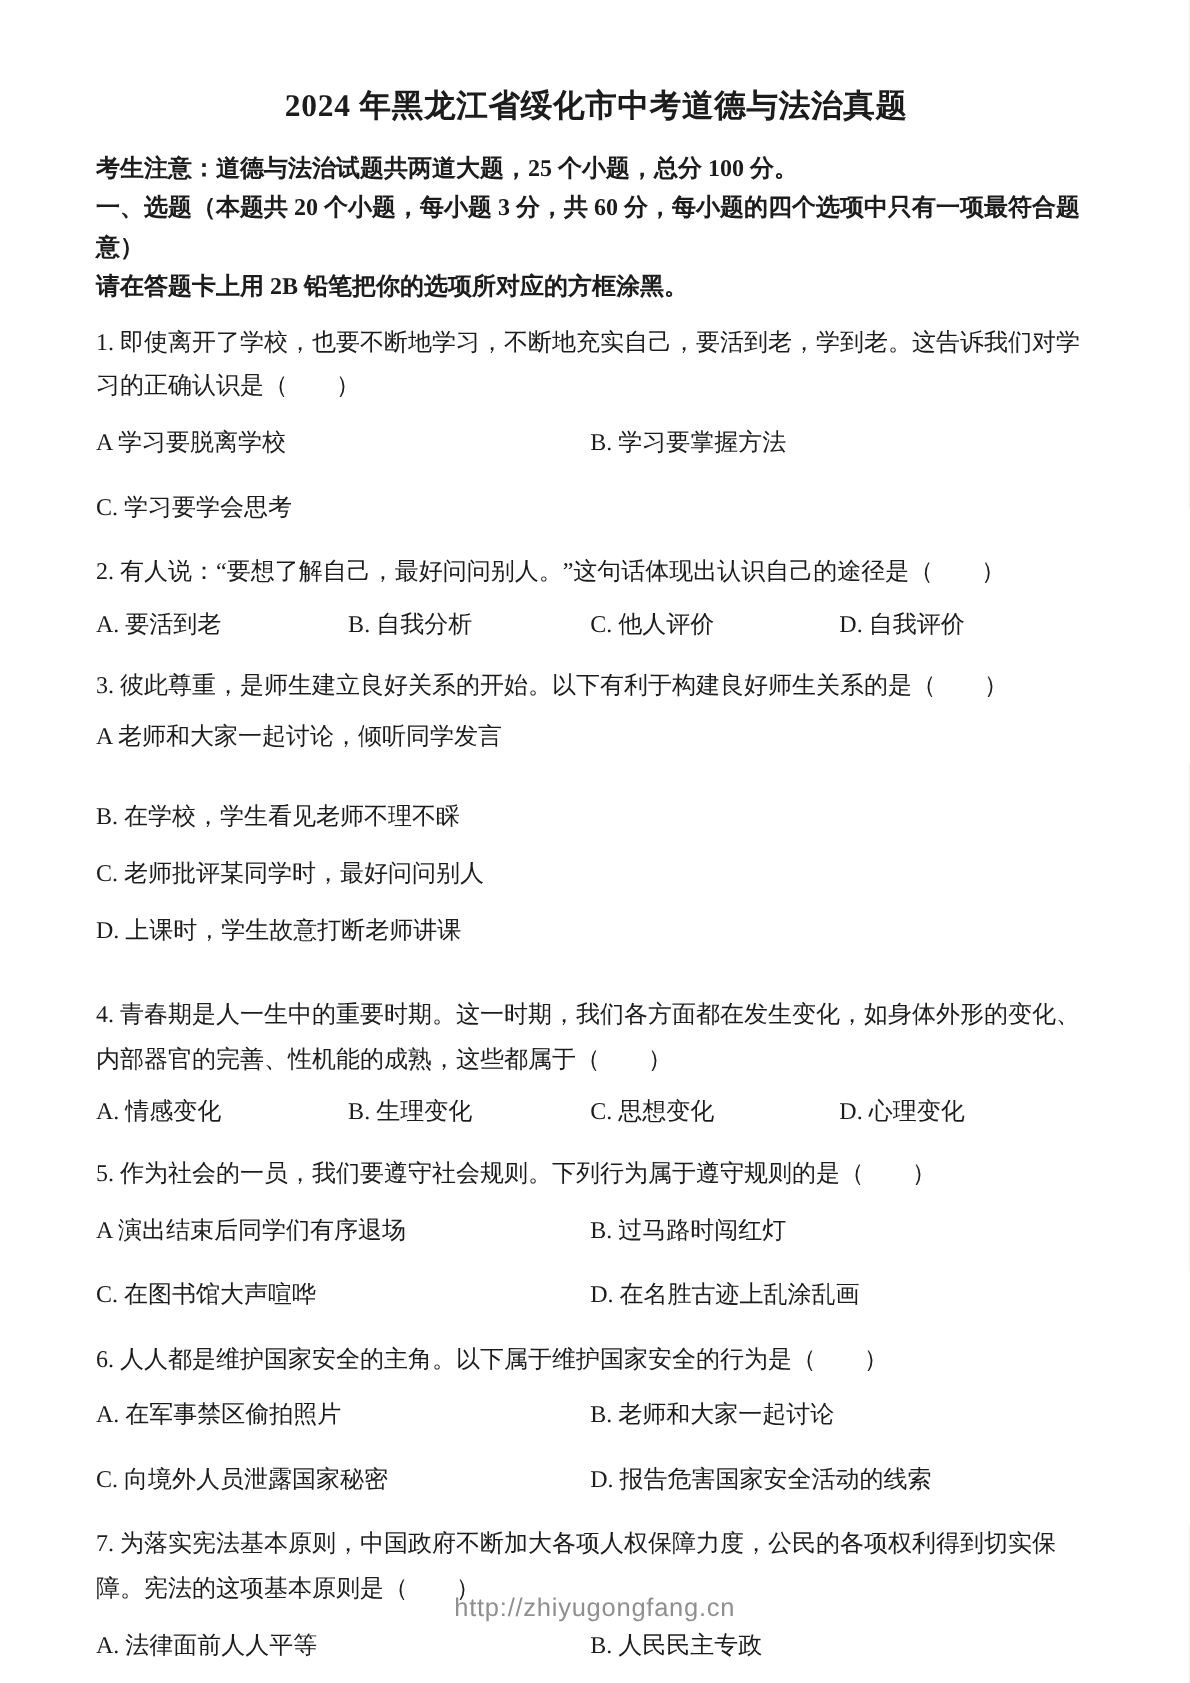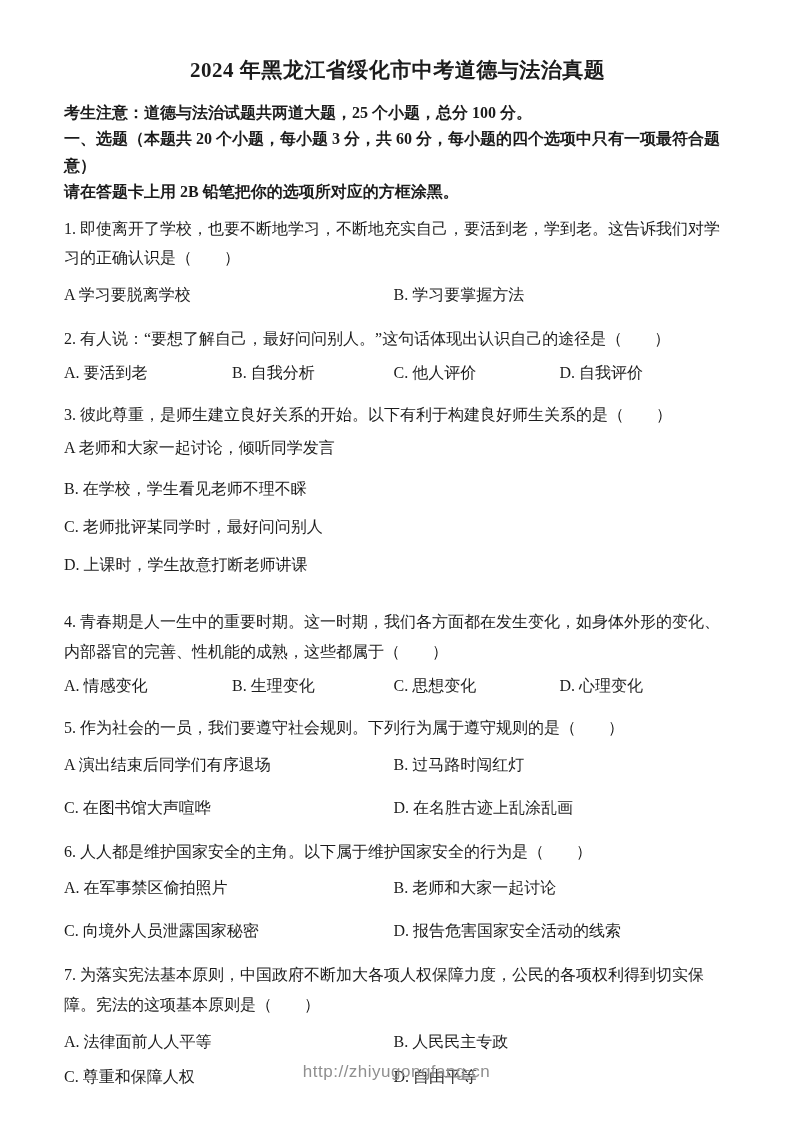--- a/index.html
+++ b/index.html
@@ -44,21 +44,21 @@
   .options.row4 {
     display: grid;
     grid-template-columns: 25.2% 24.2% 24.9% 1fr;
     padding: 4px 0 8px 0;
   }
   .options.list { padding: 2px 0 6px 0; }
   .options.list .opt {
     display: block;
     margin-bottom: 17px;
   }
-  .options.list .opt:first-child { margin-bottom: 20px; }
+  .options.list .opt:first-child { margin-bottom: 32px; }
   .opt { white-space: nowrap; }
   .footer {
     position: absolute;
     left: 0;
     right: 0;
     top: 1062px;
     text-align: center;
     font-family: "Liberation Sans", "DejaVu Sans", sans-serif;
     font-size: 17px;
     color: #8f8f8f;
@@ -74,20 +74,21 @@
 
   <p class="head-line">考生注意：道德与法治试题共两道大题，25 个小题，总分 100 分。</p>
   <p class="head-line">一、选题（本题共 20 个小题，每小题 3 分，共 60 分，每小题的四个选项中只有一项最符合题意）</p>
   <p class="head-line">请在答题卡上用 2B 铅笔把你的选项所对应的方框涂黑。</p>
 
   <div class="question">
     <p class="stem">1. 即使离开了学校，也要不断地学习，不断地充实自己，要活到老，学到老。这告诉我们对学习的正确认识是（　　）</p>
     <div class="options grid2">
       <span class="opt">A  学习要脱离学校</span>
       <span class="opt">B. 学习要掌握方法</span>
+      <span class="opt">C. 学习要学会思考</span>
     </div>
   </div>
 
   <div class="question">
     <p class="stem">2. 有人说：“要想了解自己，最好问问别人。”这句话体现出认识自己的途径是（　　）</p>
     <div class="options row4">
       <span class="opt">A. 要活到老</span>
       <span class="opt">B. 自我分析</span>
       <span class="opt">C. 他人评价</span>
       <span class="opt">D. 自我评价</span>

